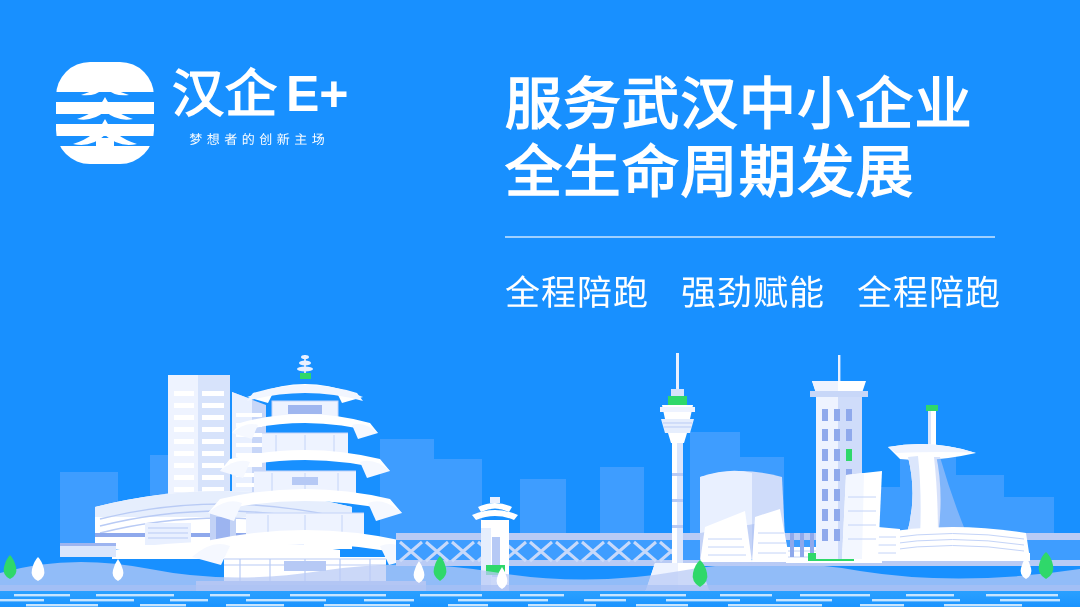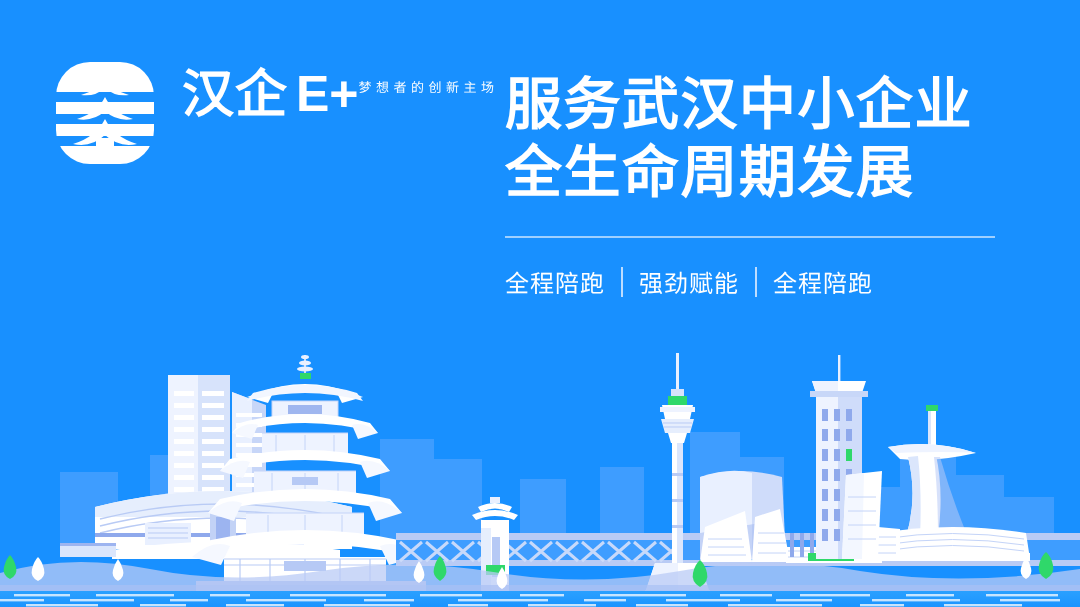--- a/index.html
+++ b/index.html
@@ -20,55 +20,55 @@
     display:block;
   }
 
   
   #logo-block{
     position:absolute;left:56px;top:62px;
     display:flex;align-items:flex-start;
   }
   #logo-mark{width:98px;height:102px;display:block;}
   #logo-text{
-    margin-left:28px;display:flex;flex-direction:row;
+    margin-left:18px;display:flex;flex-direction:column;
     justify-content:flex-start;padding-top:6px;
   }
   #logo-word{
     display:flex;align-items:center;
   }
   .logo-cn{
     color:#ffffff;font-weight:bold;font-size:52px;line-height:1;
     letter-spacing:1px;font-family:"Liberation Sans","DejaVu Sans",sans-serif;
   }
   .logo-e{
     color:#ffffff;font-weight:bold;font-size:50px;line-height:1;
     margin-left:8px;letter-spacing:0px;
   }
   #logo-tagline{
     color:#ffffff;font-size:13px;letter-spacing:4.5px;
-    margin-top:9px;text-align:left;opacity:.97;
+    margin-top:9px;text-align:center;opacity:.97;
     padding-right:2px;
   }
 
   
   #headline-block{
     position:absolute;left:505px;top:70px;width:496px;
   }
   .headline-line{
     color:#ffffff;font-weight:bold;font-size:57px;line-height:68px;
     letter-spacing:1.5px;white-space:nowrap;
   }
   #divider{
     margin-top:30px;width:490px;height:2px;
     background:#b7dcff;opacity:.85;
   }
   #subtitle{
     margin-top:26px;display:flex;align-items:center;
-    color:#ffffff;font-size:24px;letter-spacing:1px;white-space:nowrap;
+    color:#ffffff;font-size:35px;letter-spacing:1px;white-space:nowrap;
   }
   .sub-sep{
     display:inline-block;width:2px;height:30px;background:#cfe6ff;
     margin:0 16px;opacity:.9;
   }
 </style>
 </head>
 <body>
 
 <div id="banner">

